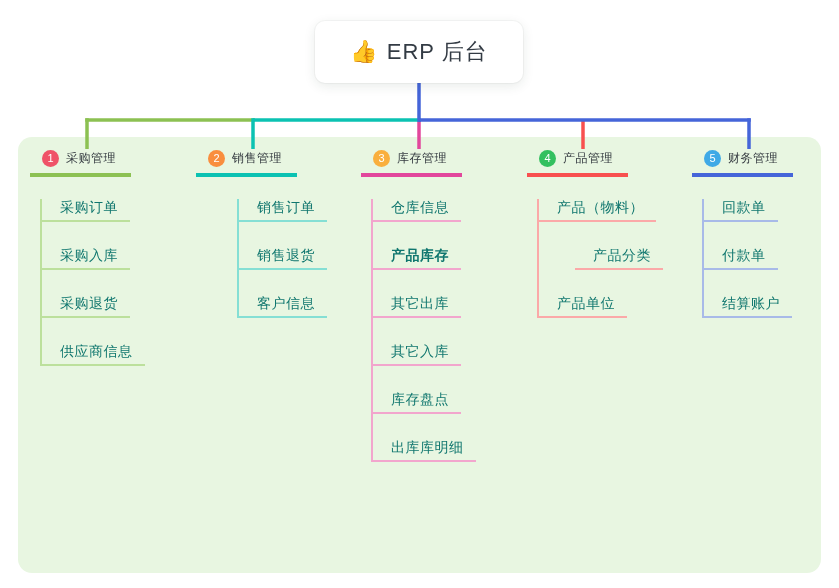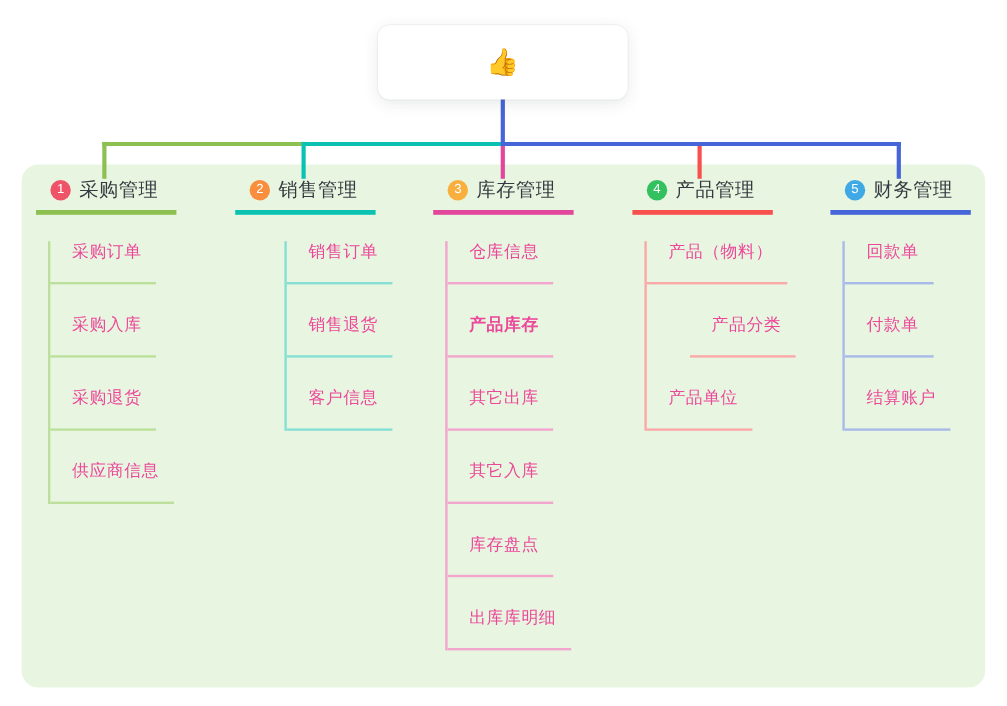--- a/index.html
+++ b/index.html
@@ -62,37 +62,37 @@
   .badge {
     width: 17px; height: 17px;
     border-radius: 50%;
     color: #fff;
     font-size: 11px;
     line-height: 17px;
     text-align: center;
     flex: 0 0 17px;
   }
   .branch-label {
-    font-size: 16px;
+    font-size: 12px;
     color: #343A40;
     white-space: nowrap;
     letter-spacing: 0.5px;
     text-align: right;
   }
   .children {
     margin-left: 10px;
     border-left: 2px solid #ccc;
     width: fit-content;
   }
   .child {
     display: table;
     white-space: nowrap;
     font-size: 14px;
-    color: #ec4899;
-    padding: 0 12px 16px 18px;
+    color: #0f766e;
+    padding: 0 12px 3px 18px;
     border-bottom: 2px solid #ccc;
     margin-top: 25px;
     letter-spacing: 0.5px;
     cursor: default;
   }
   .child:first-child { margin-top: 22px; }
 </style>
 </head>
 <body>
 
@@ -111,20 +111,21 @@
 
     <line x1="87" y1="118.25" x2="87" y2="149" style="stroke: rgb(140, 193, 82);"></line>
     <line x1="253" y1="118.25" x2="253" y2="149" style="stroke: rgb(11, 194, 178);"></line>
     <line x1="749" y1="118.25" x2="749" y2="149" style="stroke: rgb(69, 101, 217);"></line>
 
     <line x1="419" y1="82" x2="419" y2="121.75" style="stroke: rgb(69, 101, 217);"></line>
   </svg>
 
   <div class="root-node">
     <span class="root-emoji">👍</span>
+    <span class="root-label">ERP 后台</span>
   </div>
 
   <div class="branch" style="left:30px">
     <div class="branch-header" style="border-bottom-color: rgb(140, 193, 82);">
       <span class="badge" style="background-color: rgb(239, 83, 104);">1</span>
       <span class="branch-label">采购管理</span>
     </div>
     <div class="children" style="border-left-color: rgb(188, 224, 156);">
       <div class="child" style="border-bottom-color: rgb(188, 224, 156);">采购订单</div>
       <div class="child" style="border-bottom-color: rgb(188, 224, 156);">采购入库</div>

